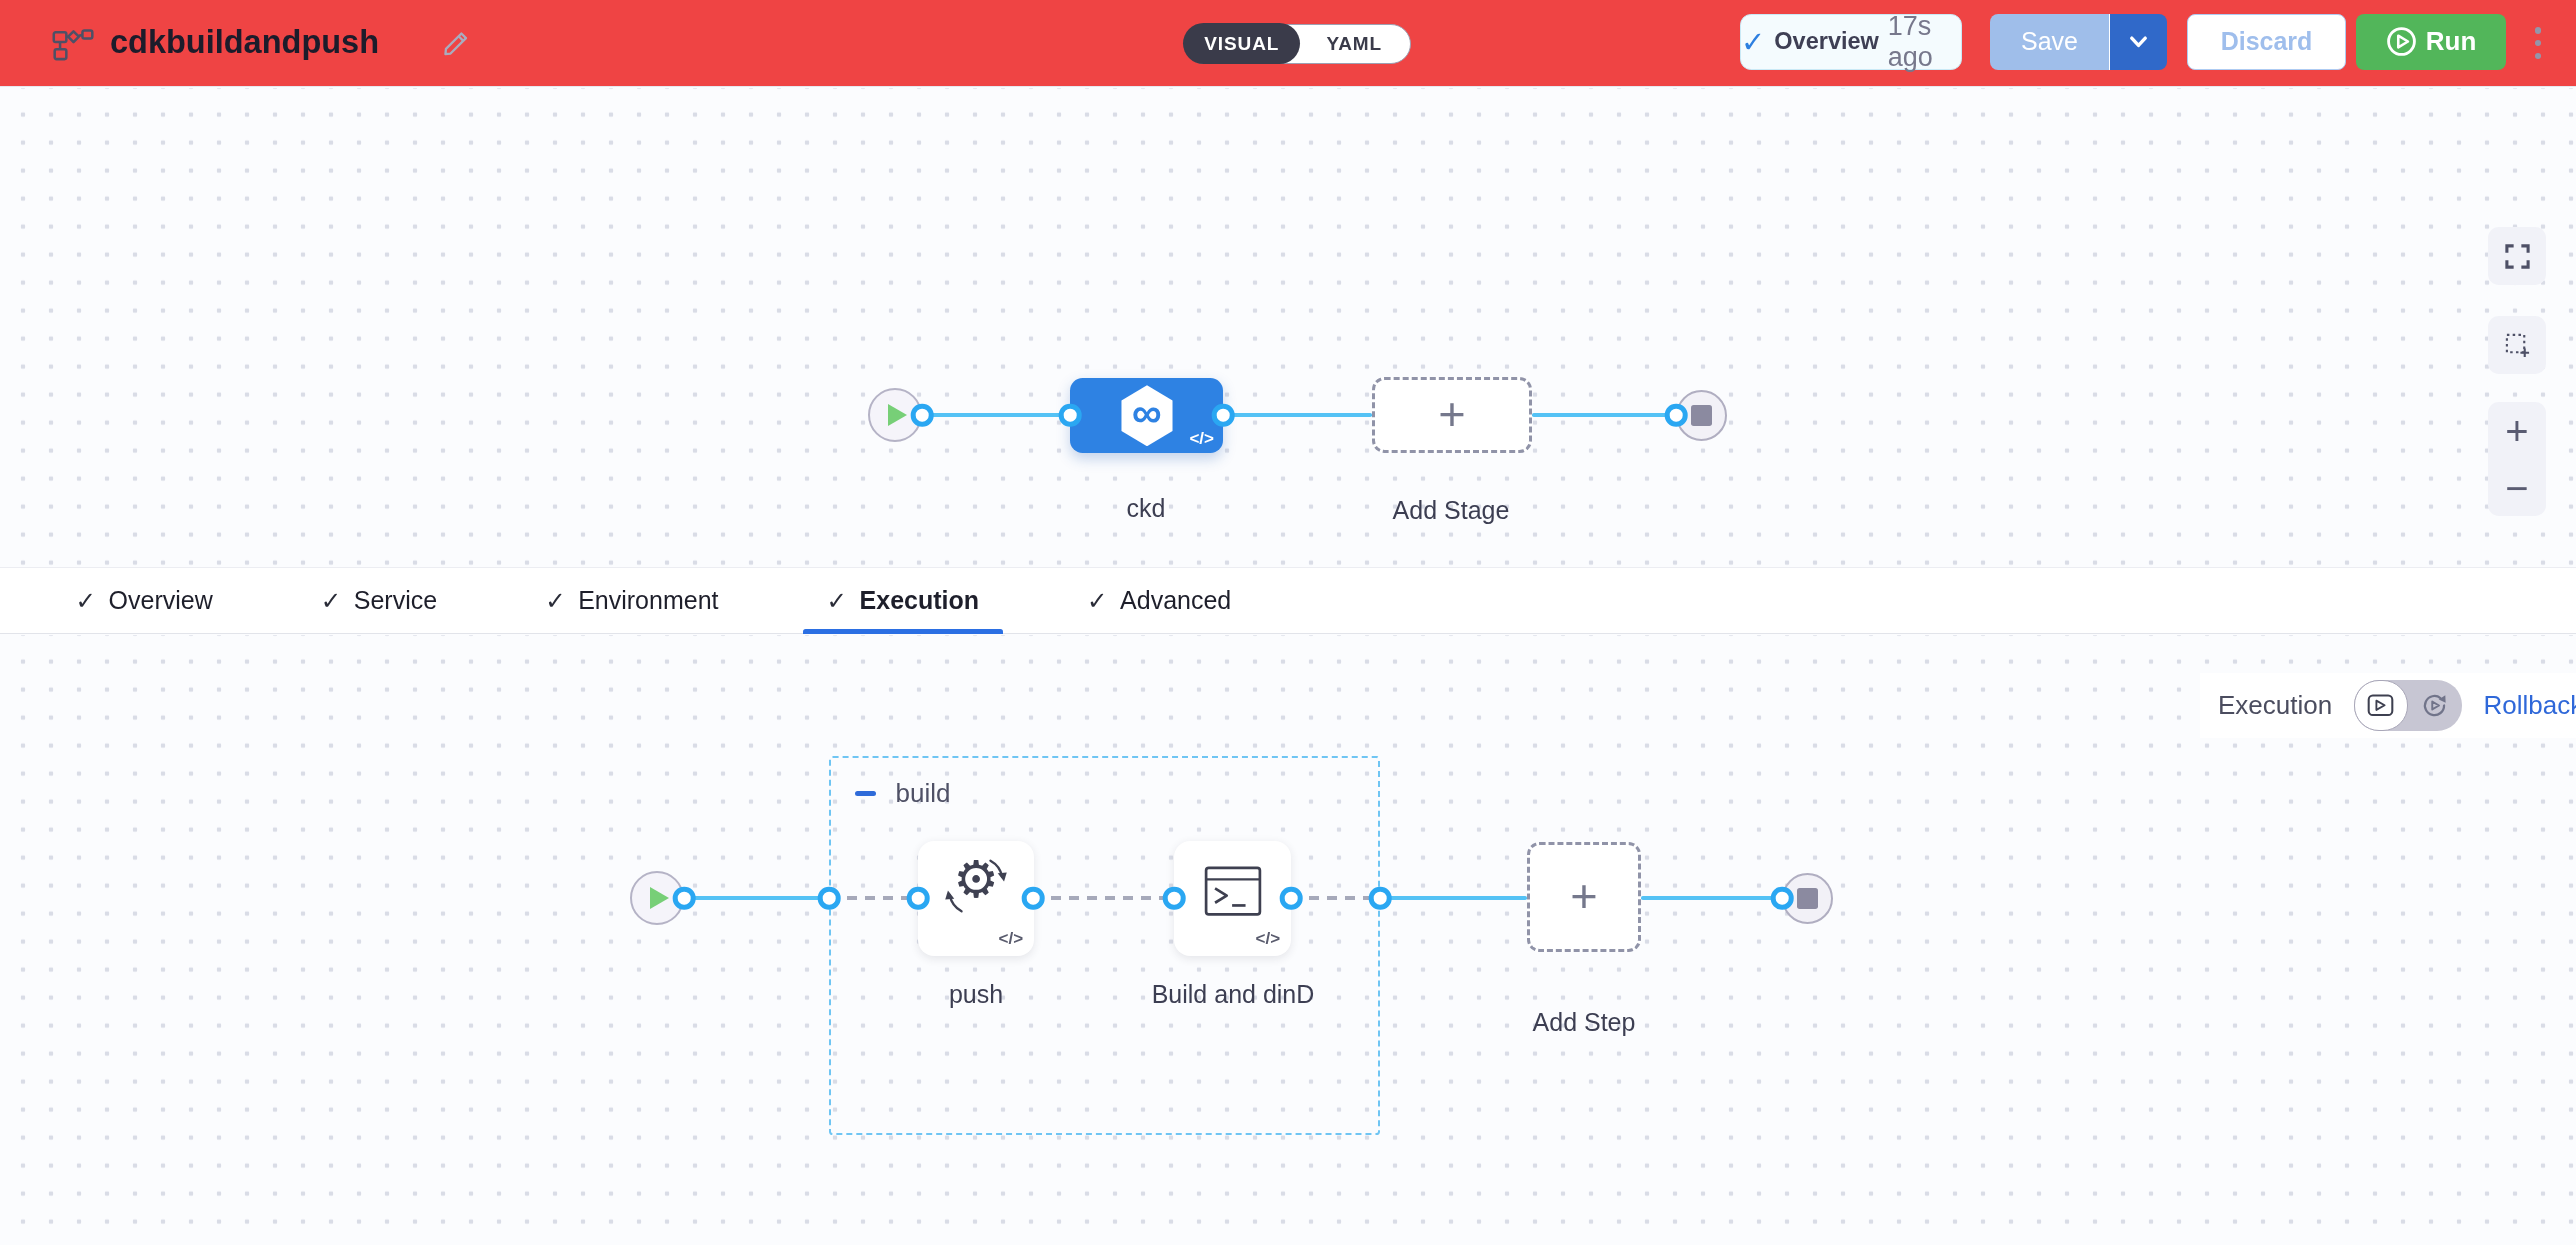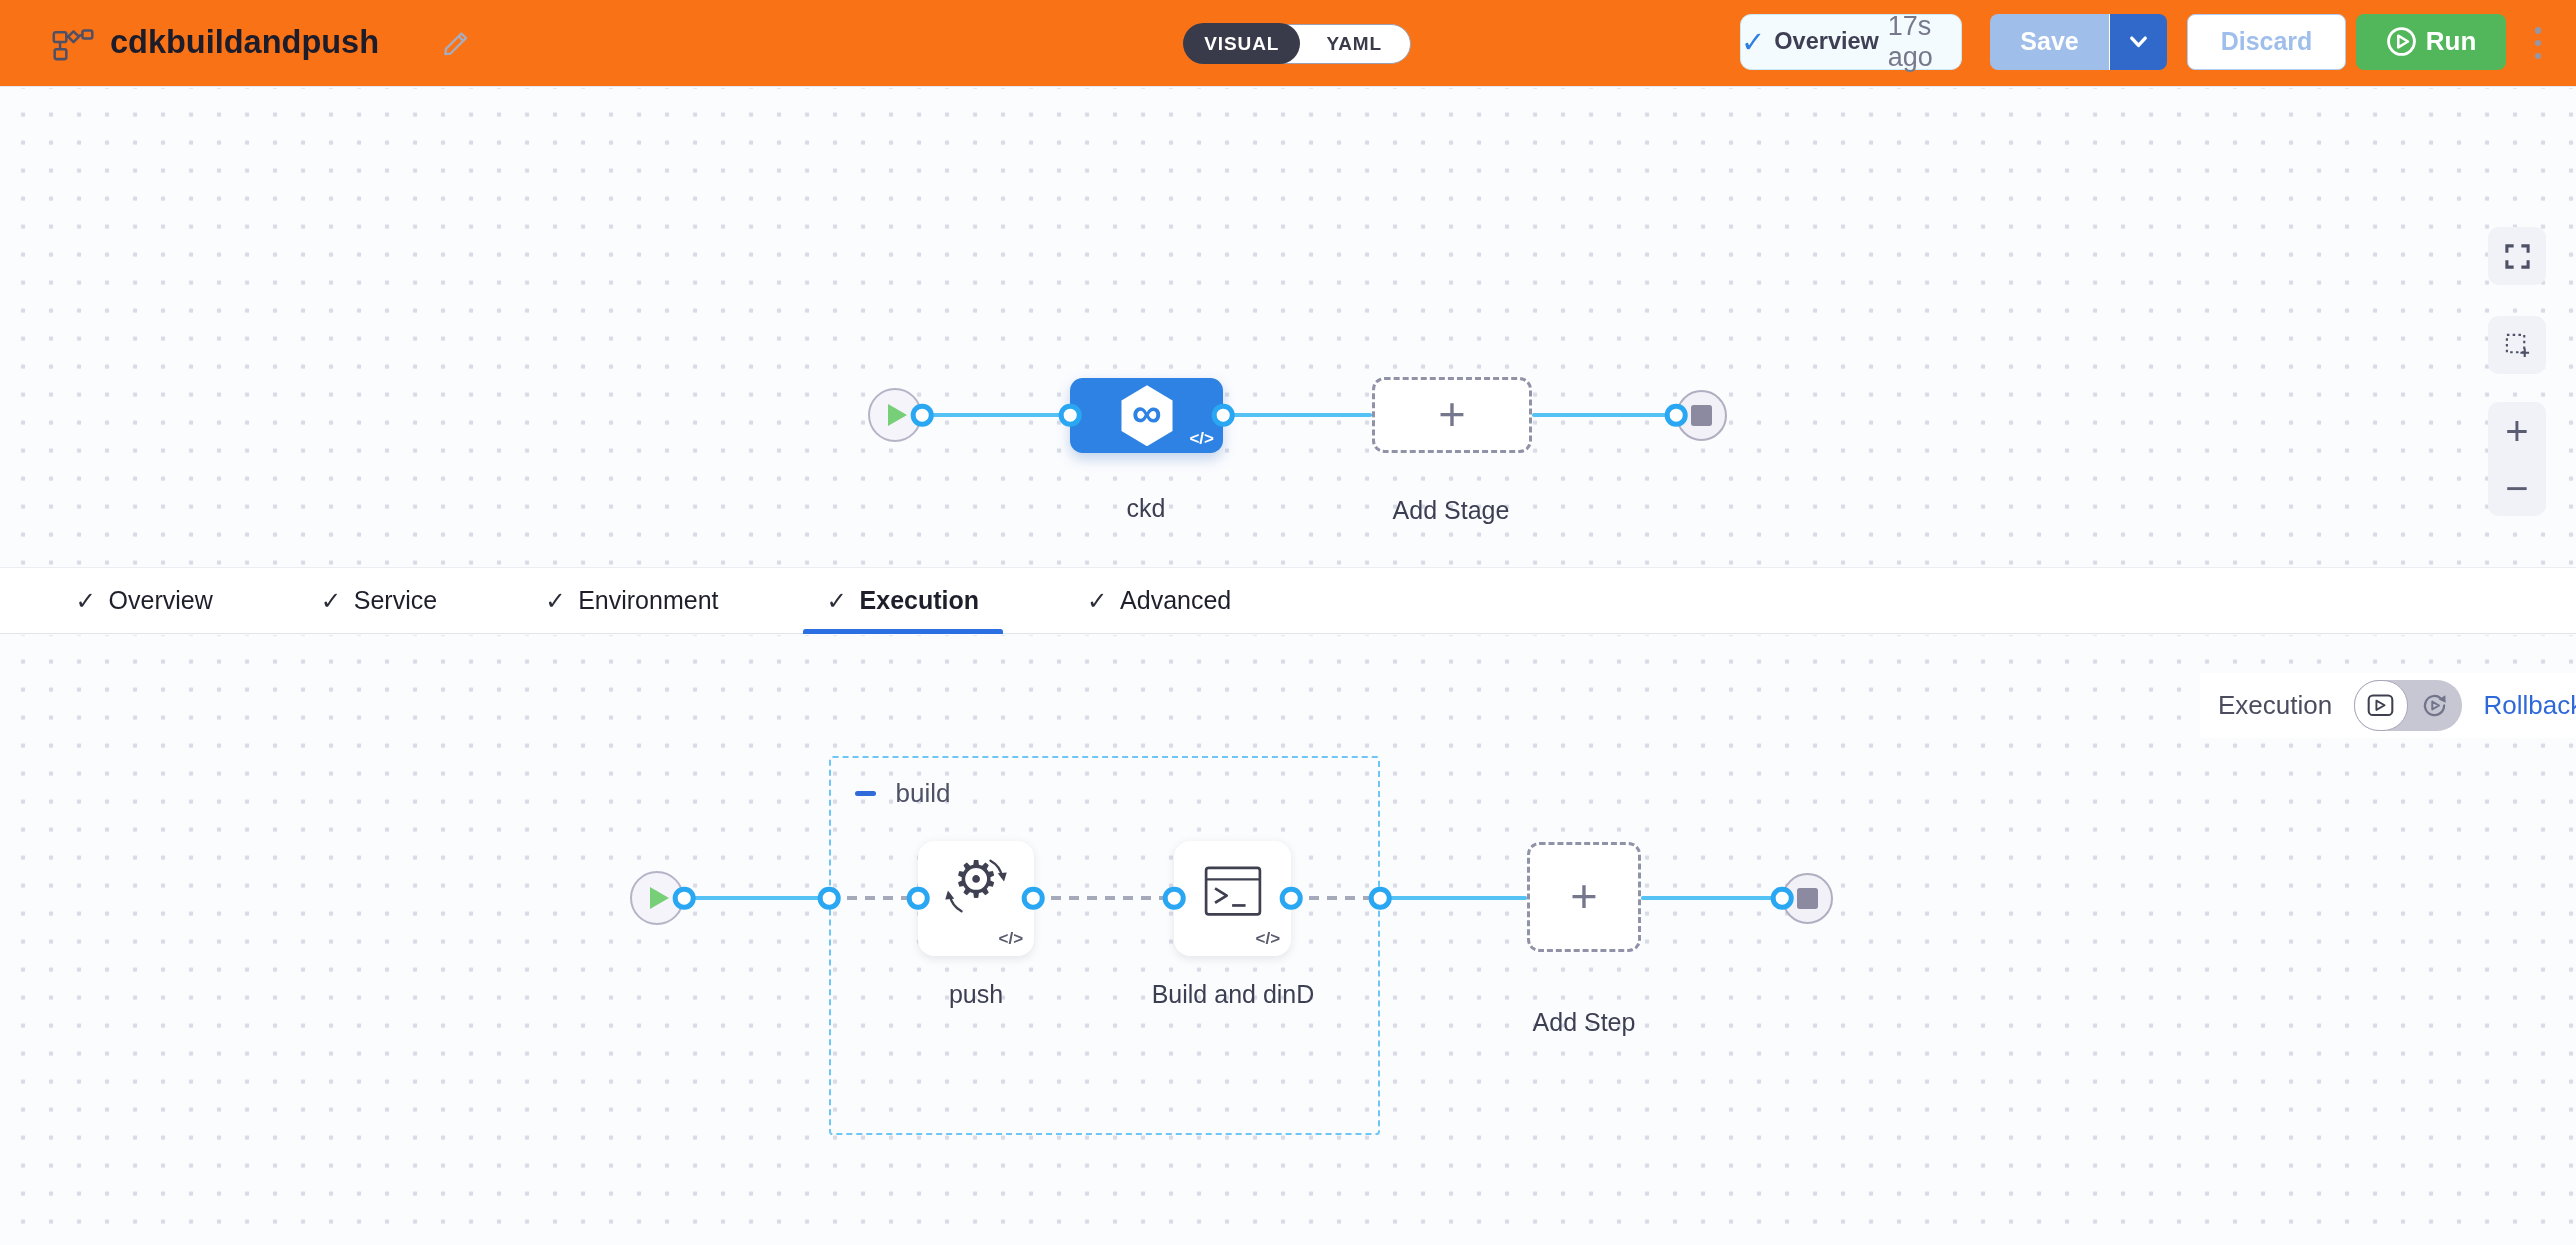--- a/index.html
+++ b/index.html
@@ -5,37 +5,37 @@
   * { margin:0; padding:0; box-sizing:border-box; }
   html,body { width:2576px; height:1246px; overflow:hidden;
     font-family:"Liberation Sans","DejaVu Sans",sans-serif;
     background:#FBFCFE; }
   .canvas-dots { position:absolute; left:0; right:0;
     background-image:radial-gradient(circle,#D9DCE6 2.1px,transparent 2.6px);
     background-size:28px 28px; background-position:9px 12.6px; }
 
   
   .header { position:absolute; top:0; left:0; width:2576px; height:87px;
-    background:#f97316; border-bottom:0.9px solid #E6E8EF; z-index:30; }
+    background:#ef4444; border-bottom:0.9px solid #E6E8EF; z-index:30; }
   .pipe-icon { position:absolute; left:52px; top:25px; }
   .page-title { position:absolute; left:110px; top:23.5px; font-size:32.5px; font-weight:bold; color:#1C1C2B; }
   .pencil { position:absolute; left:440px; top:27px; cursor:pointer; }
   .mode-toggle { position:absolute; left:1184px; top:23.5px; width:227px; height:40px;
     background:#FFF; border:1.8px solid #9DA0B2; border-radius:21px; display:flex; }
   .mode-seg { flex:1; display:flex; align-items:center; justify-content:center;
     font-size:19px; font-weight:bold; letter-spacing:0.9px; color:#3A3B4A; cursor:pointer; }
   .mode-seg.active { background:#3A3B4A; color:#FFF; border-radius:21px; margin:-1.8px; flex:1.05; }
   .validated-badge { position:absolute; left:1740px; top:13.5px; width:222px; height:56px;
     background:#F4FBFE; border:1.8px solid #C9E9F6; border-radius:10.8px;
     display:flex; align-items:center; justify-content:center; gap:9px; }
   .validated-check { color:#2D7FE0; font-size:29px; font-weight:bold; }
   .validated-label { font-size:23.5px; font-weight:bold; color:#3E3F54; }
   .validated-ago { font-size:27px; color:#77788C; }
   .save-split { position:absolute; left:1990px; top:13.5px; height:56px; display:flex; border-radius:8.1px; overflow:hidden; }
-  .save-main { width:119px; background:#9FBEEA; color:#FFF; font-size:25px; font-weight:bold;
+  .save-main { width:119px; background:#9FBEEA; color:#FFF; font-size:25px; font-weight:normal;
     display:flex; align-items:center; justify-content:center; cursor:pointer; }
   .save-chevron { width:58px; background:#3069C9; display:flex; align-items:center; justify-content:center;
     border-left:1.8px solid #FFFFFF; cursor:pointer; }
   .discard-btn { position:absolute; left:2187px; top:13.5px; width:159px; height:56px;
     background:#FFF; border:1.8px solid #AECBF2; border-radius:8.1px; color:#9FBEEC;
     font-size:25px; font-weight:bold; display:flex; align-items:center; justify-content:center; cursor:pointer; }
   .run-btn { position:absolute; left:2356px; top:13.5px; width:150px; height:56px;
     background:#52B65A; border-radius:8.1px; color:#FFF; font-size:26px; font-weight:bold;
     display:flex; align-items:center; justify-content:center; gap:9px; cursor:pointer; }
   .kebab { position:absolute; left:2527px; top:21.7px; width:21.7px; height:43px;

